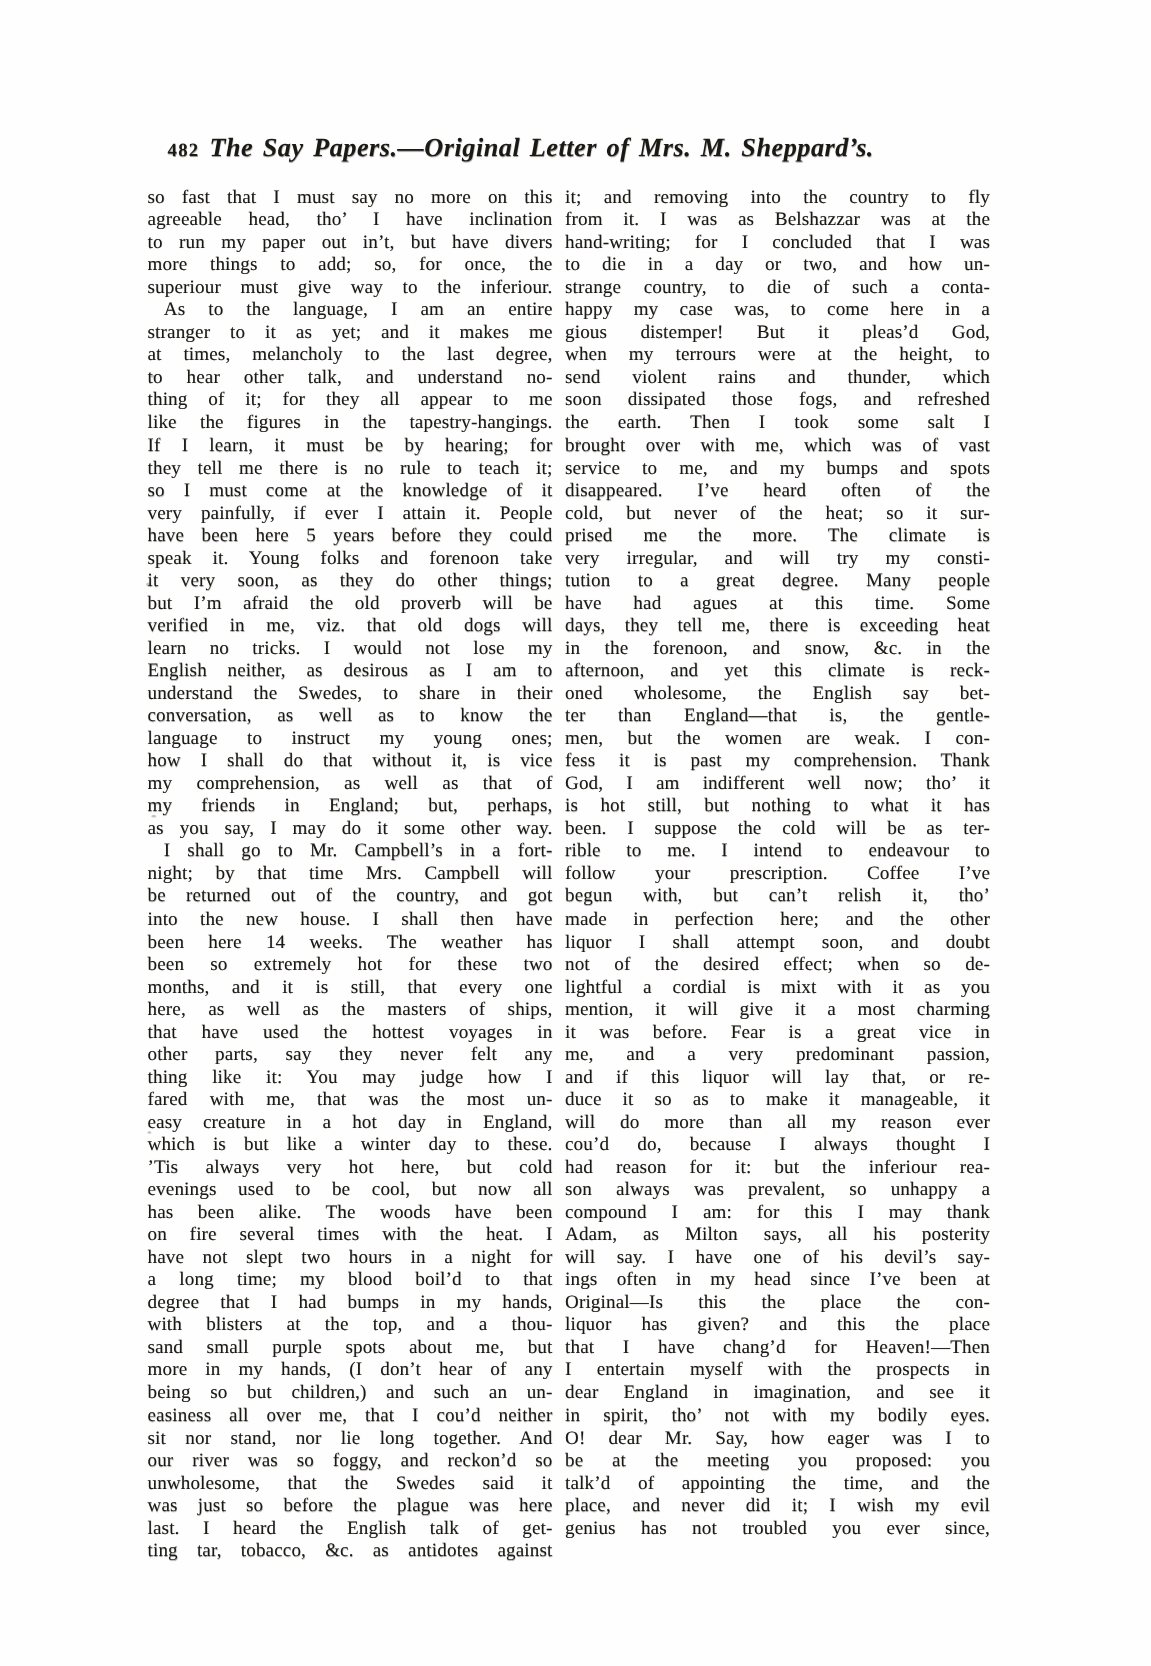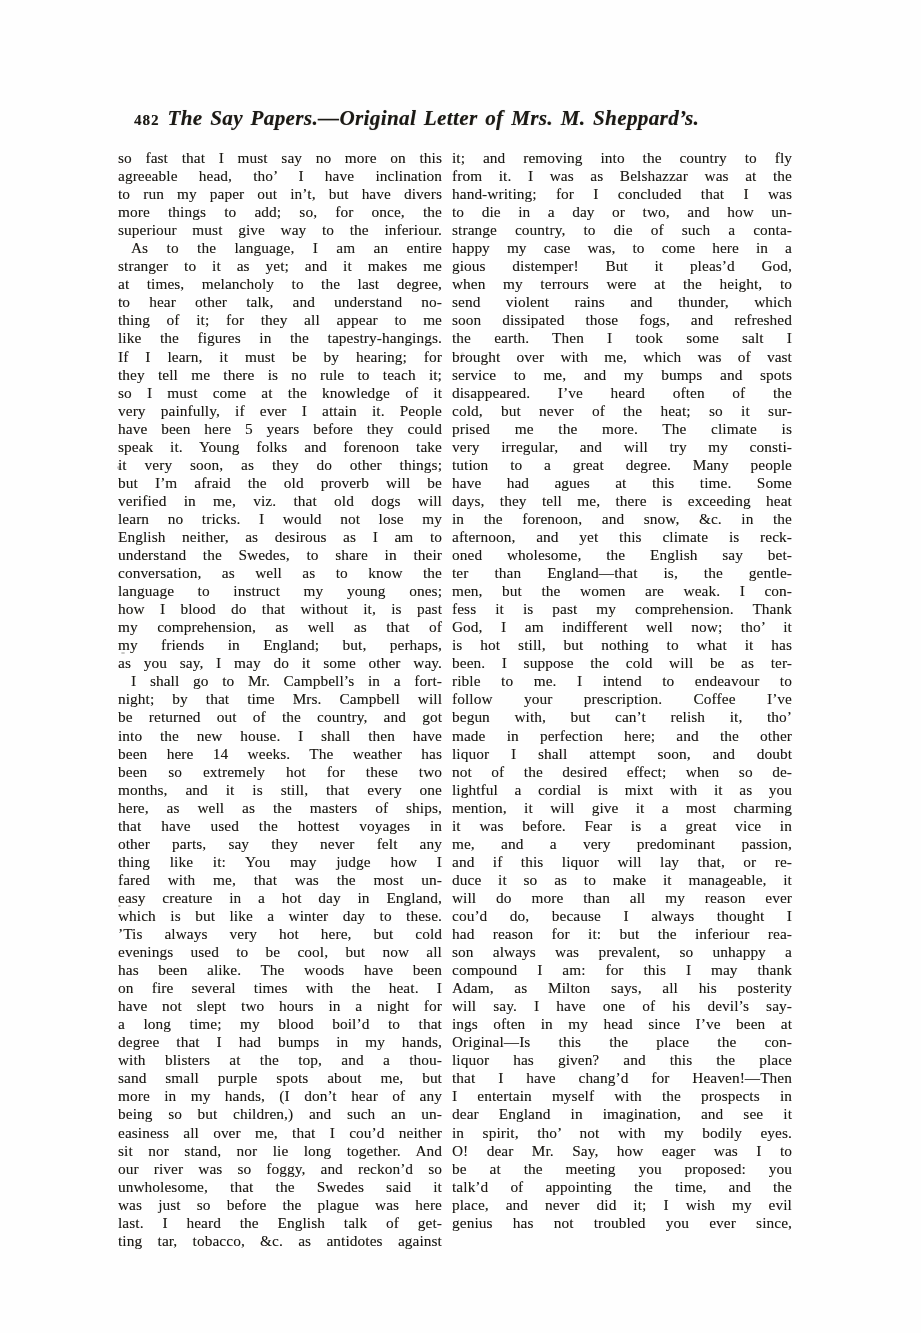--- a/index.html
+++ b/index.html
@@ -112,21 +112,21 @@
         <div class="line">have been here 5 years before they could</div>
         <div class="line">speak it. Young folks and forenoon take</div>
         <div class="line">it very soon, as they do other things;</div>
         <div class="line">but I’m afraid the old proverb will be</div>
         <div class="line">verified in me, viz. that old dogs will</div>
         <div class="line">learn no tricks. I would not lose my</div>
         <div class="line">English neither, as desirous as I am to</div>
         <div class="line">understand the Swedes, to share in their</div>
         <div class="line">conversation, as well as to know the</div>
         <div class="line">language to instruct my young ones;</div>
-        <div class="line">how I blood do that without it, is past</div>
+        <div class="line">how I shall do that without it, is vice</div>
         <div class="line">my comprehension, as well as that of</div>
         <div class="line">my friends in England; but, perhaps,</div>
         <div class="line">as you say, I may do it some other way.</div>
         <div class="line indent">I shall go to Mr. Campbell’s in a fort-</div>
         <div class="line">night; by that time Mrs. Campbell will</div>
         <div class="line">be returned out of the country, and got</div>
         <div class="line">into the new house. I shall then have</div>
         <div class="line">been here 14 weeks. The weather has</div>
         <div class="line">been so extremely hot for these two</div>
         <div class="line">months, and it is still, that every one</div>

